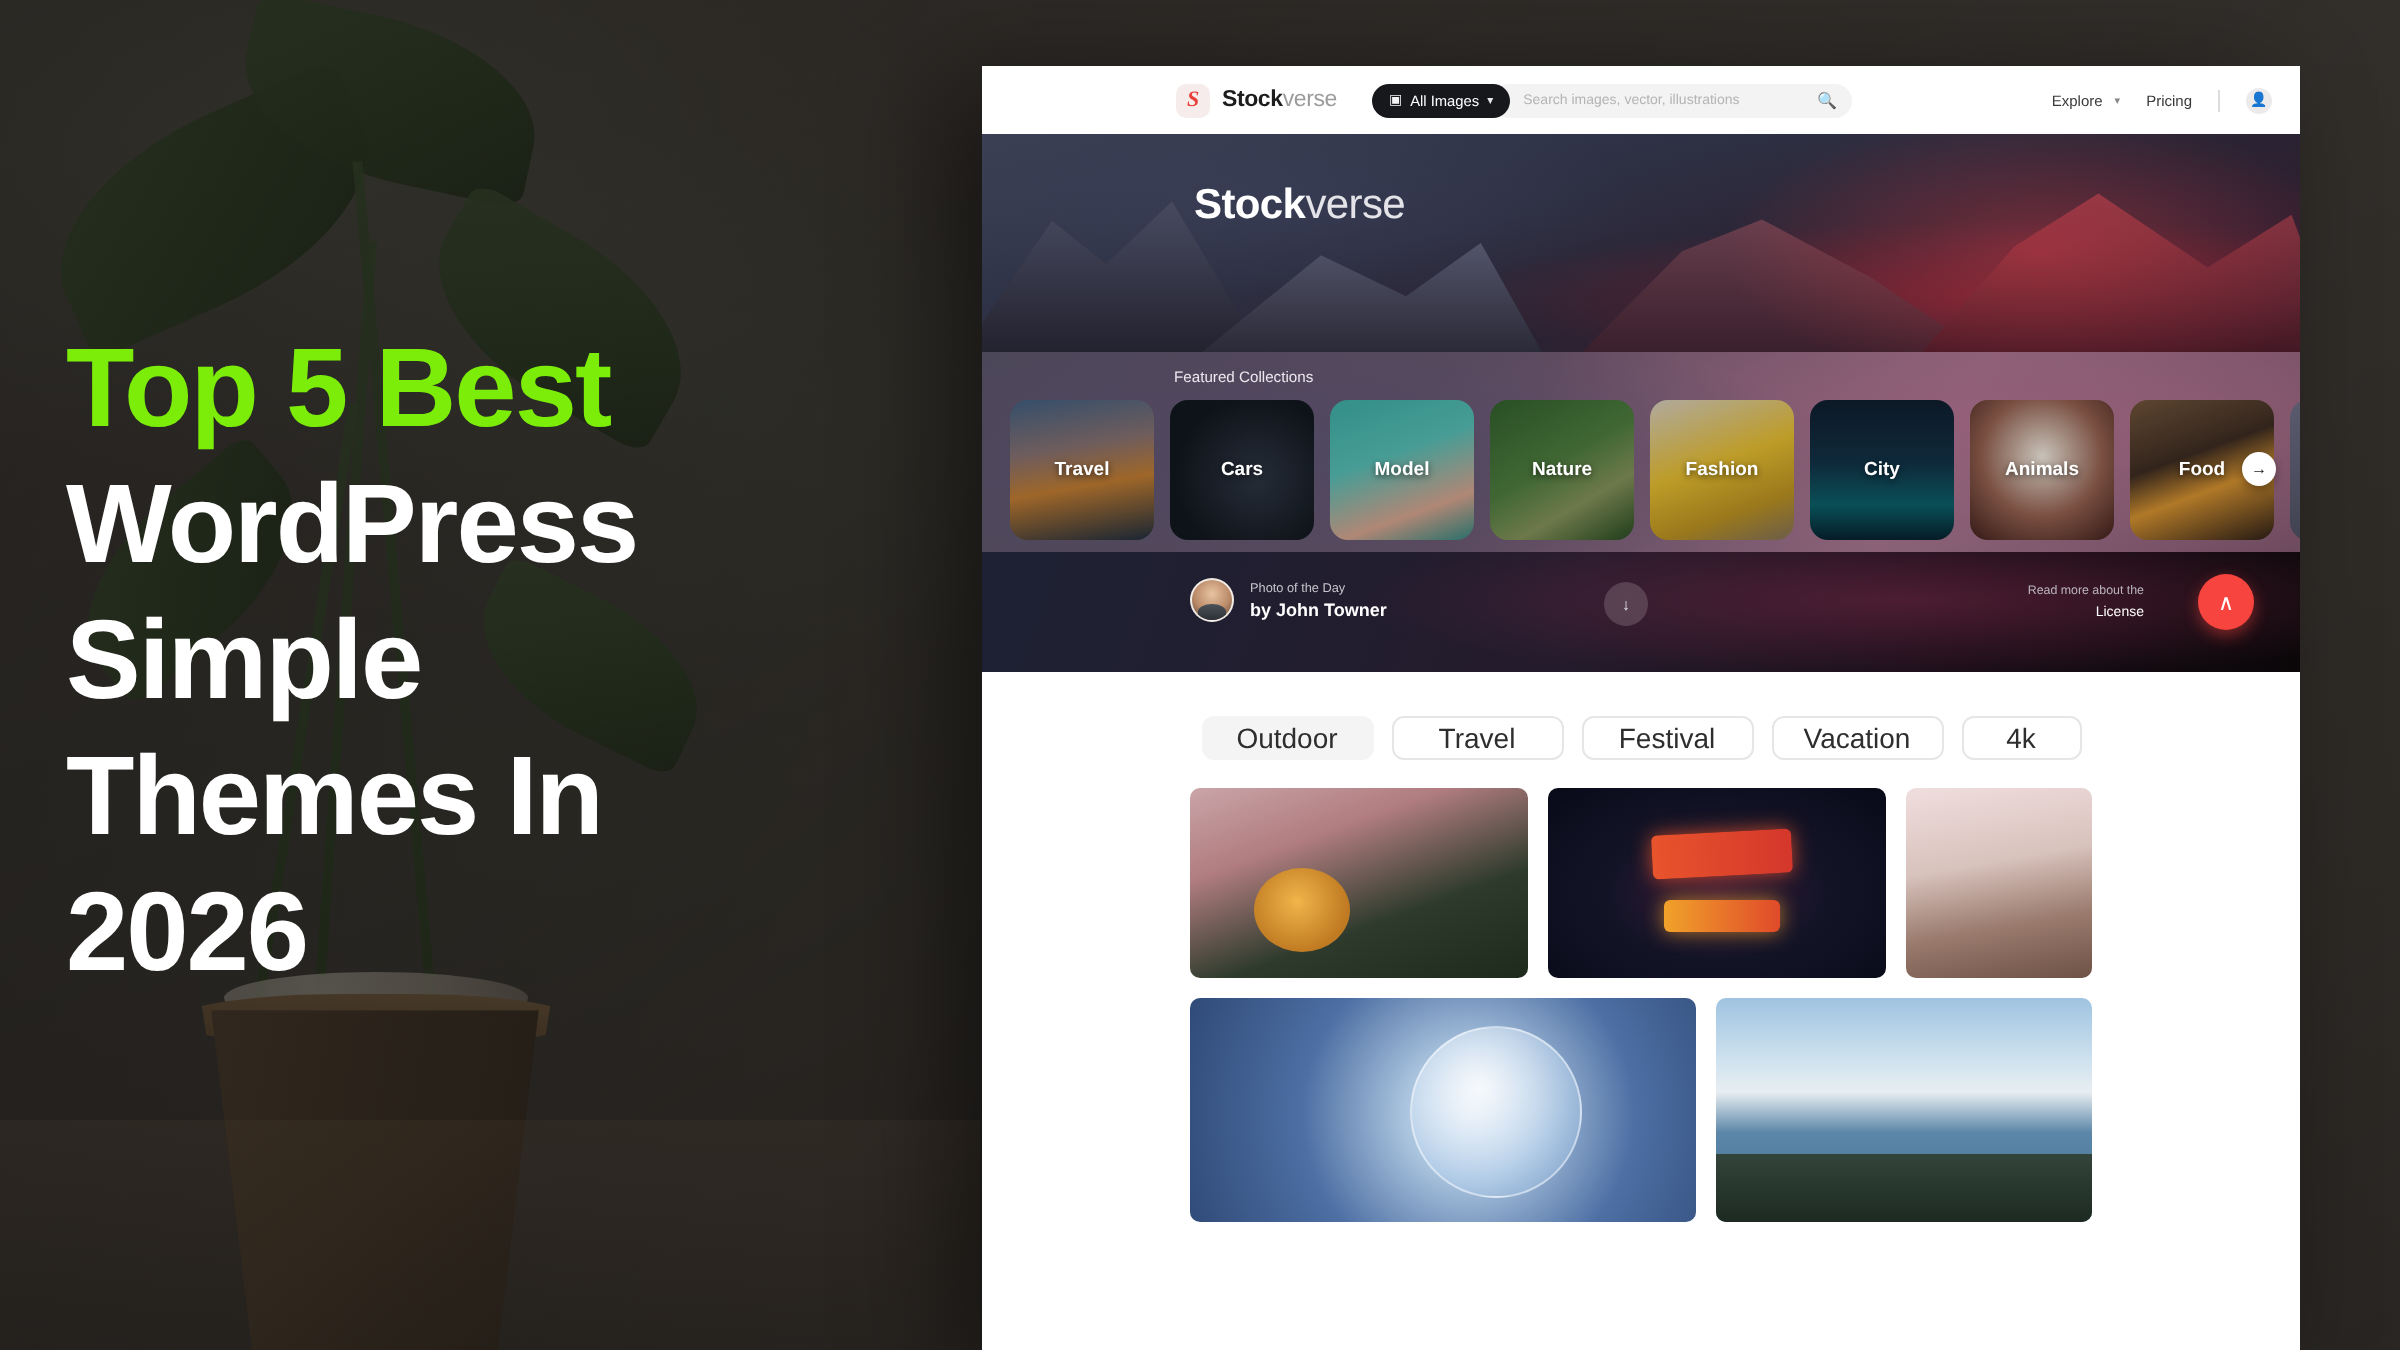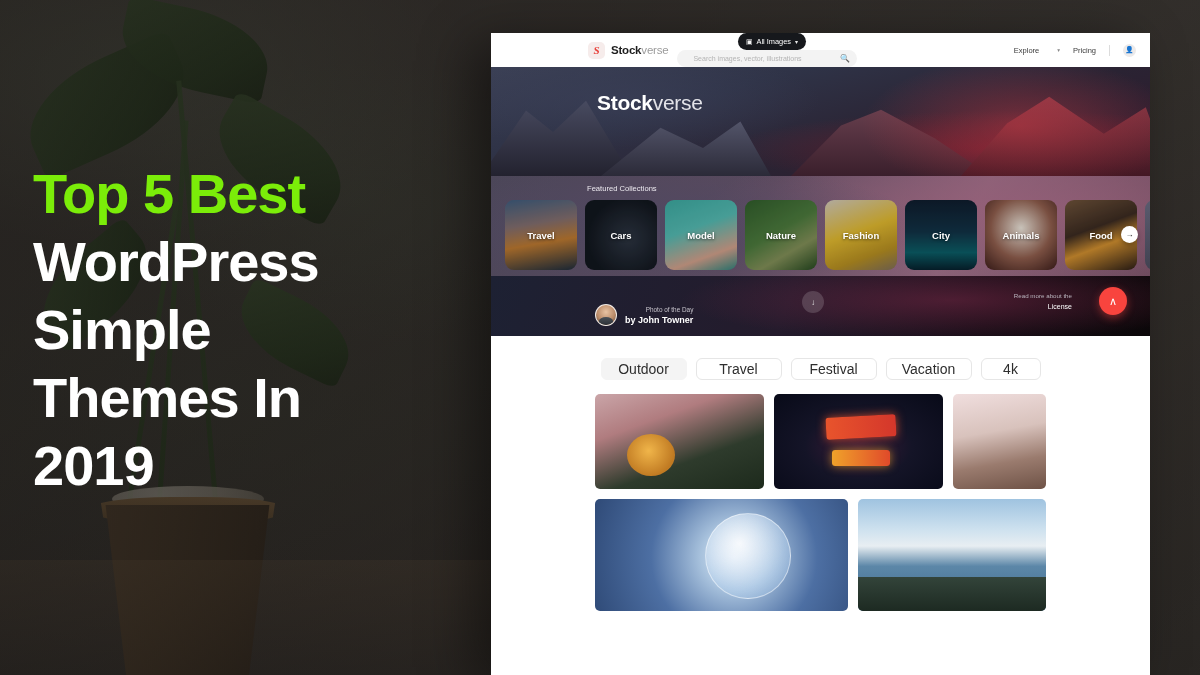--- a/index.html
+++ b/index.html
@@ -96,40 +96,40 @@
   #brand { display: flex; align-items: center; gap: 6px; margin-left: 83px; }
   #logo-mark {
     width: 17px; height: 17px; border-radius: 5px;
     background: #f6eceb; display: flex; align-items: center; justify-content: center;
     color: #e8403a; font-size: 11px; font-weight: bold;
     font-family: "Liberation Serif", serif; font-style: italic;
   }
   #brand-text { font-size: 11.5px; font-weight: bold; color: #1d1d1d; letter-spacing: -.2px; }
   #brand-text .light { color: #9b9b9b; font-weight: normal; }
 
-  #searchwrap { display: flex; align-items: center; margin-left: 18px; flex-direction: column; }
+  #searchwrap { display: flex; align-items: center; margin-left: 18px; }
   #cat-pill {
     display: flex; align-items: center; gap: 4px;
     background: #16181c; color: #fff;
     height: 17px; border-radius: 9px; padding: 0 8px;
     font-size: 7.4px; white-space: nowrap;
     position: relative; z-index: 2;
   }
   #cat-pill .cam { font-size: 7px; opacity: .95; }
   #cat-pill .caret { font-size: 6px; opacity: .9; }
   #searchfield {
     background: #f3f3f3; height: 17px; border-radius: 9px;
     width: 180px; margin-left: -9px; padding-left: 16px; padding-right: 18px;
     display: flex; align-items: center; position: relative;
   }
   #searchfield .ph { font-size: 7px; color: #b4b4b4; white-space: nowrap; }
   #search-icon { position: absolute; right: 7px; top: 4px; color: #6d6d6d; font-size: 8px; }
 
   #topright { margin-left: auto; display: flex; align-items: center; gap: 13px; }
-  #topright .tlink { font-size: 7.5px; color: #3a3a3a; display: flex; align-items: center; gap: 18px; }
+  #topright .tlink { font-size: 7.5px; color: #3a3a3a; display: flex; align-items: center; gap: 6px; }
   #topright .caret { font-size: 5.5px; color: #888; }
   #divider-v { width: 1px; height: 11px; background: #dcdcdc; }
   #avatar-btn {
     width: 13px; height: 13px; border-radius: 50%; background: #eceaea;
     display: flex; align-items: center; justify-content: center;
     font-size: 7px; color: #3d3d3d;
   }
 
   
   #navbar {
@@ -213,21 +213,21 @@
     box-shadow: 0 2px 5px rgba(0,0,0,.3);
   }
 
   
   #potd {
     position: relative; height: 60px; overflow: hidden;
     background:
       radial-gradient(ellipse 55% 90% at 70% 40%, rgba(120,40,70,.55), transparent 75%),
       linear-gradient(110deg, #1d2133 0%, #241b2c 45%, #160d16 75%, #0b0709 100%);
   }
-  #potd-left { position: absolute; left: 104px; top: 28px; display: flex; align-items: center; gap: 8px; text-align: right; }
+  #potd-left { position: absolute; left: 104px; top: 13px; display: flex; align-items: center; gap: 8px; }
   #potd-avatar {
     width: 22px; height: 22px; border-radius: 50%;
     background: radial-gradient(circle at 50% 35%, #e8c3a3 0%, #b98a68 55%, #4e3a2c 100%);
     border: 1.4px solid rgba(255,255,255,.85);
     position: relative; overflow: hidden;
   }
   #potd-avatar::after {
     content:""; position:absolute; left:3px; right:3px; bottom:0; height:8px;
     background: linear-gradient(180deg,#4b5158,#2c3137); border-radius: 50% 50% 0 0;
   }
@@ -305,21 +305,21 @@
   <div id="bg-pot"></div>
   <div id="bg-table"></div>
   <div id="bg-shade"></div>
 </div>
 
 <div id="headline">
   <span class="hl-green">Top 5 Best</span>
   <span class="hl-white">WordPress</span>
   <span class="hl-white">Simple</span>
   <span class="hl-white">Themes In</span>
-  <span class="hl-white">2019</span>
+  <span class="hl-white">2026</span>
 </div>
 
 <div id="window">
 
   <div id="topbar">
     <div id="brand">
       <div id="logo-mark">S</div>
       <div id="brand-text"><span>Stock</span><span class="light">verse</span></div>
     </div>
 

